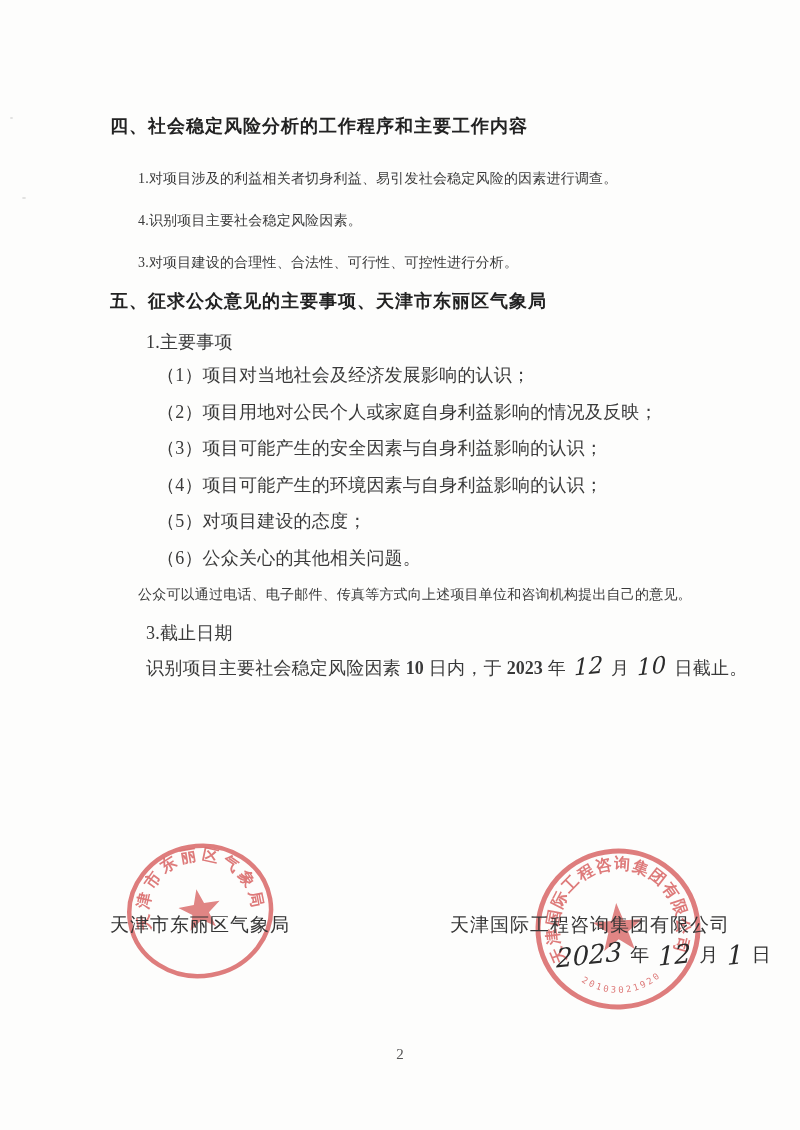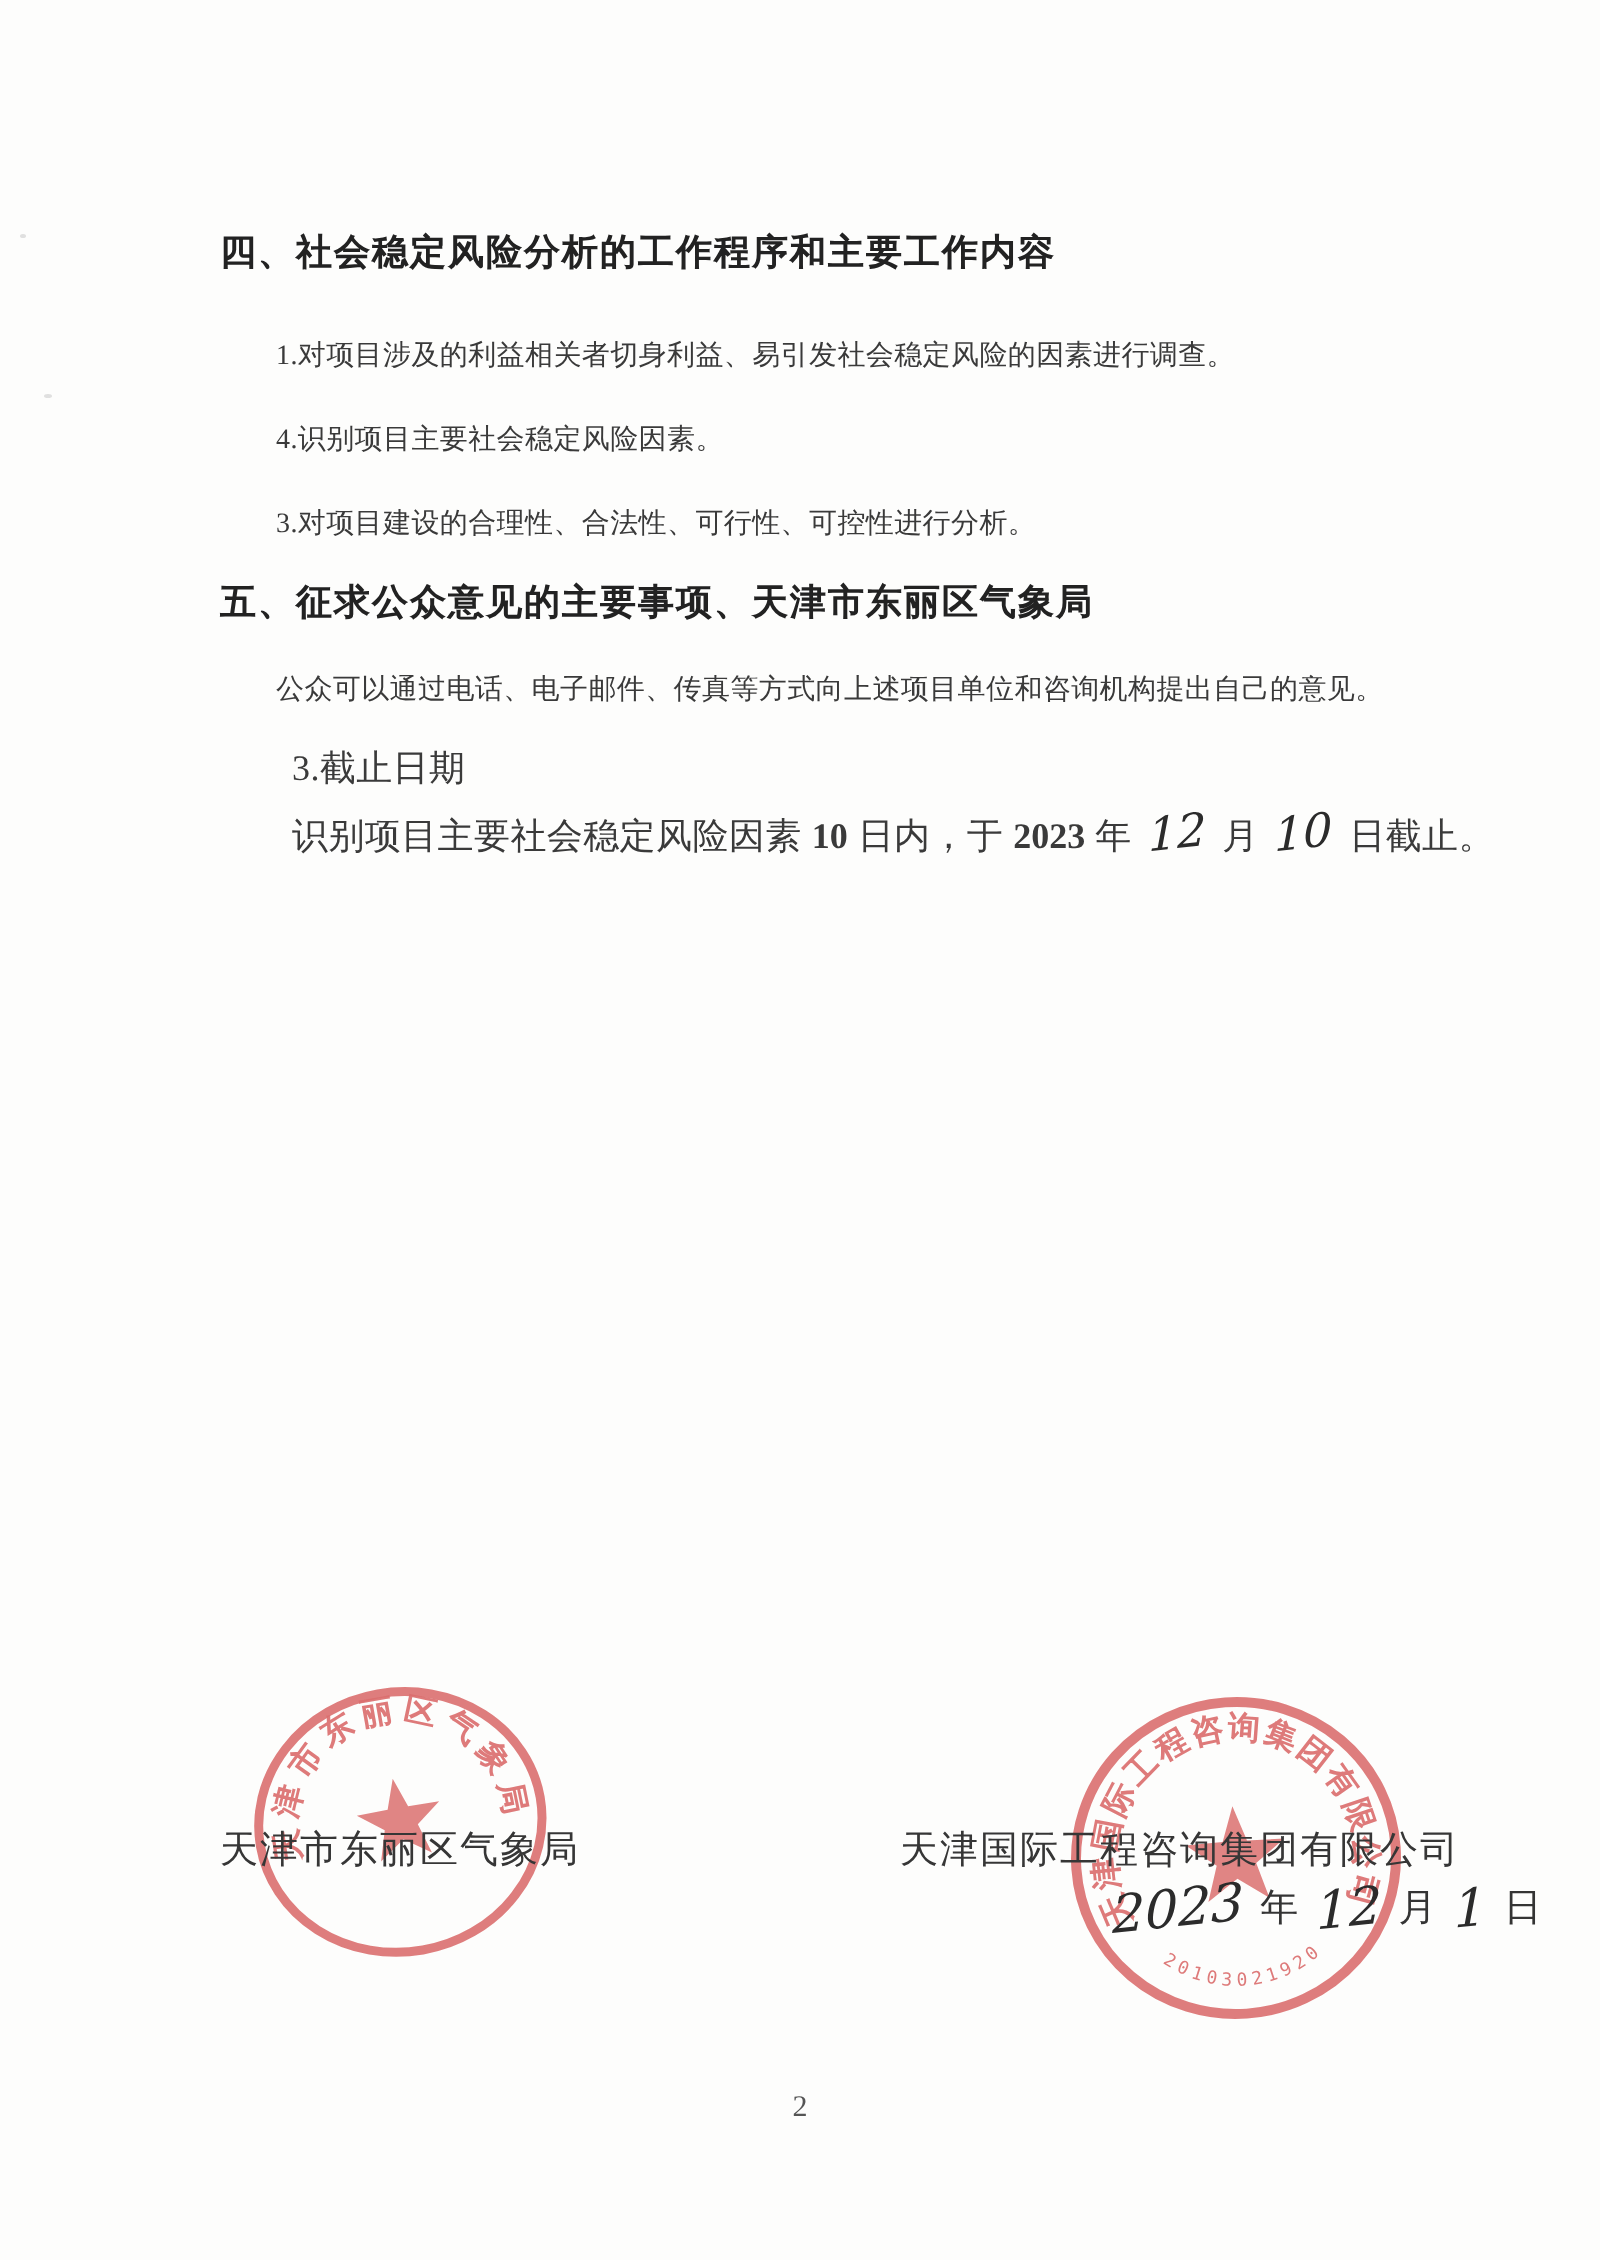--- a/index.html
+++ b/index.html
@@ -130,21 +130,30 @@
   <div class="content">
 
     <h2 class="sec-heading">四、社会稳定风险分析的工作程序和主要工作内容</h2>
 
     <p class="body-p">1.对项目涉及的利益相关者切身利益、易引发社会稳定风险的因素进行调查。</p>
     <p class="body-p">4.识别项目主要社会稳定风险因素。</p>
     <p class="body-p">3.对项目建设的合理性、合法性、可行性、可控性进行分析。</p>
 
     <h2 class="sec-heading second">五、征求公众意见的主要事项、天津市东丽区气象局</h2>
 
-
+    <p class="sub-title">1.主要事项</p>
+
+    <ul class="matters">
+      <li>（1）项目对当地社会及经济发展影响的认识；</li>
+      <li>（2）项目用地对公民个人或家庭自身利益影响的情况及反映；</li>
+      <li>（3）项目可能产生的安全因素与自身利益影响的认识；</li>
+      <li>（4）项目可能产生的环境因素与自身利益影响的认识；</li>
+      <li>（5）对项目建设的态度；</li>
+      <li>（6）公众关心的其他相关问题。</li>
+    </ul>
 
 
     <p class="body-p">公众可以通过电话、电子邮件、传真等方式向上述项目单位和咨询机构提出自己的意见。</p>
 
     <p class="sub-title">3.截止日期</p>
 
     <p class="deadline-p"><span>识别项目主要社会稳定风险因素</span><span class="num-printed">10</span><span>日内，于</span><span class="num-printed">2023</span><span>年</span><span class="hw">12</span><span>月</span><span class="hw">10</span><span>日截止。</span></p>
   </div>
 
   <svg class="stamp left-stamp" width="156" height="140" viewBox="0 0 156 140">

